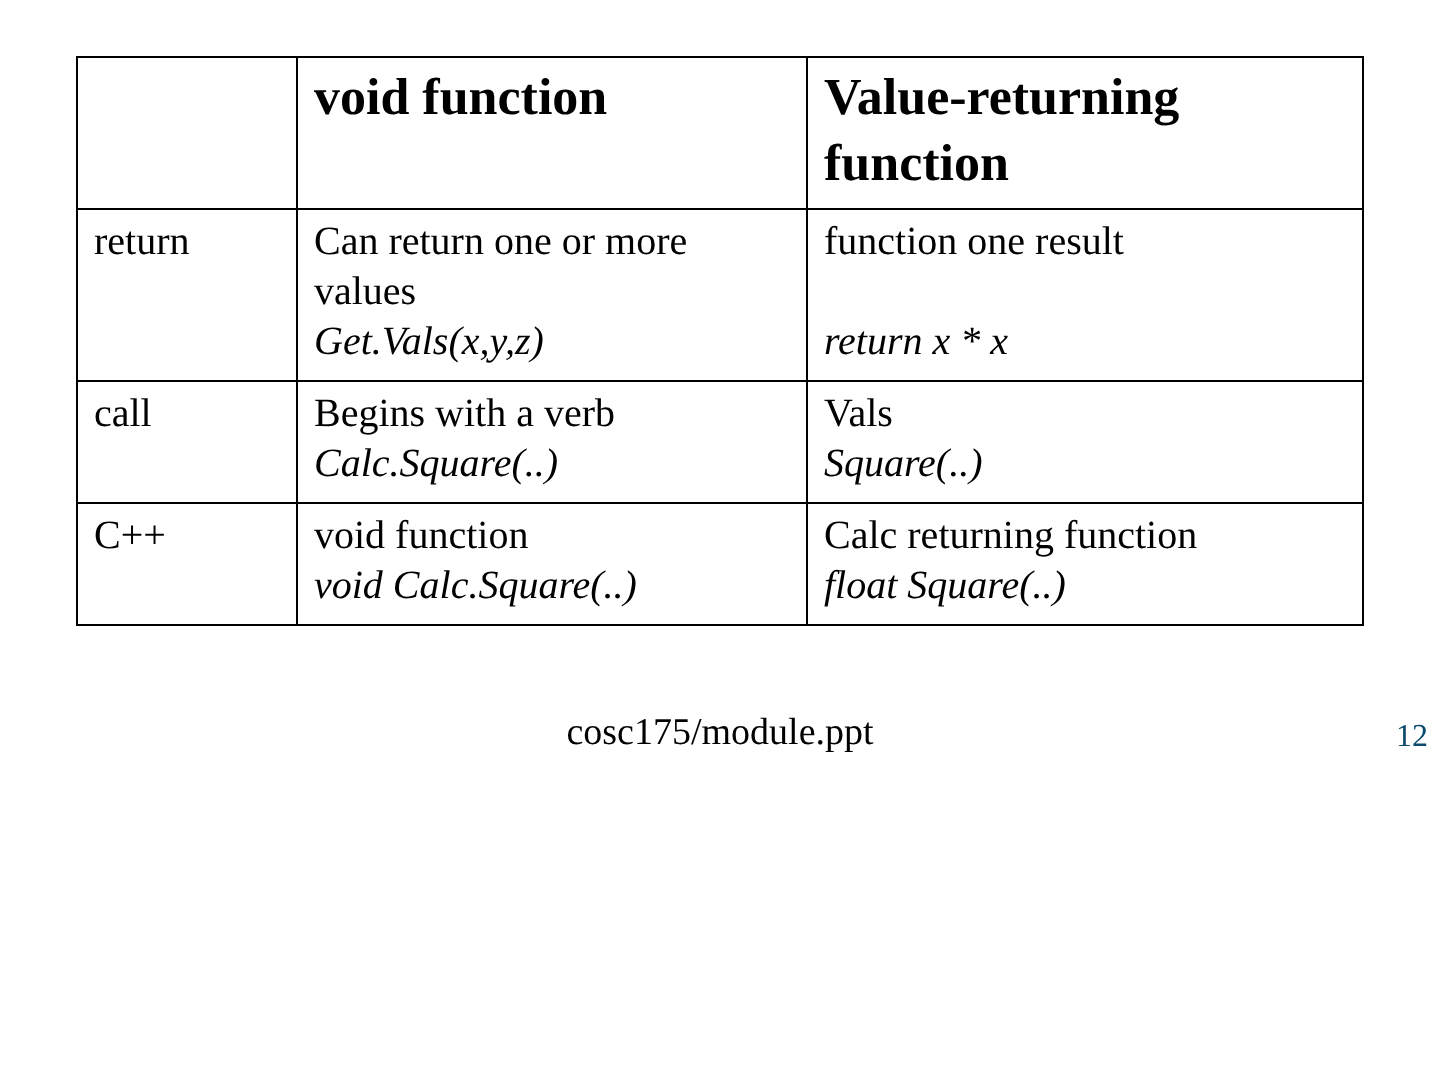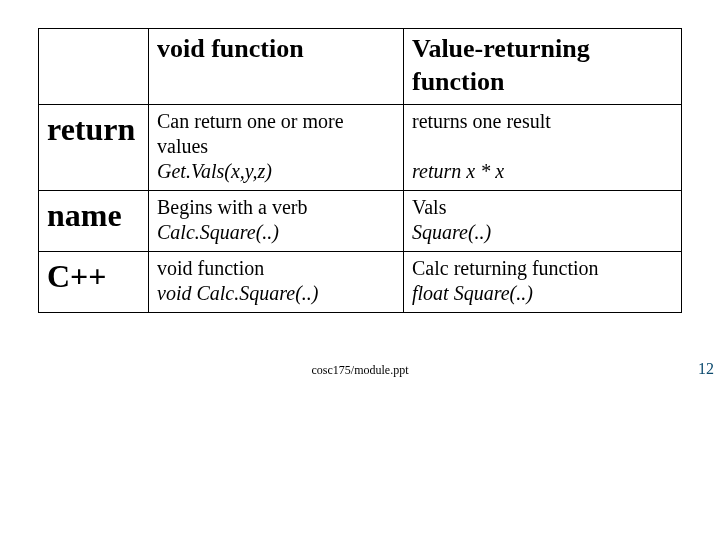--- a/index.html
+++ b/index.html
@@ -4,30 +4,30 @@
 <style>
   * { box-sizing: border-box; margin: 0; padding: 0; }
   html, body { width: 720px; height: 540px; background: #fff; font-family: "Times New Roman", Times, serif; }
   .slide { width: 720px; height: 388px; position: relative; padding: 28px 38px 0 38px; }
   table { border-collapse: collapse; width: 100%; table-layout: fixed; }
   col.col-rowhdr { width: 110px; }
   col.col-void { width: 255px; }
   col.col-value { width: auto; }
   td, th { border: 1px solid #000; vertical-align: top; padding: 4px 8px 6px 8px; font-size: 20px; line-height: 1.25; text-align: left; }
   th.colhdr { font-weight: bold; font-size: 26px; }
-  th.rowhdr { font-weight: bold; font-size: 32px; }
+  th.rowhdr { font-weight: normal; font-size: 20px; }
   th.corner { }
   .ital { font-style: italic; }
   .footer {
     position: absolute;
     bottom: 10px;
     left: 0;
     width: 100%;
     text-align: center;
-    font-size: 12px;
+    font-size: 19px;
     color: #000;
   }
   .pagenum {
     position: absolute;
     bottom: 10px;
     right: 6px;
     font-size: 16px;
     color: #0c4a6e;
   }
 </style>
@@ -49,27 +49,27 @@
       <th class="colhdr">Value-returning function</th>
     </tr>
 
     <tr>
       <th class="rowhdr">return</th>
       <td>
         <span>Can return one or more values</span><br>
         <span class="ital">Get.Vals(x,y,z)</span>
       </td>
       <td>
-        <span>returns one result</span><br><br>
+        <span>function one result</span><br><br>
         <span class="ital">return x * x</span>
       </td>
     </tr>
 
     <tr>
-      <th class="rowhdr">name</th>
+      <th class="rowhdr">call</th>
       <td>
         <span>Begins with a verb</span><br>
         <span class="ital">Calc.Square(..)</span>
       </td>
       <td>
         <span>Vals</span><br>
         <span class="ital">Square(..)</span>
       </td>
     </tr>
 

